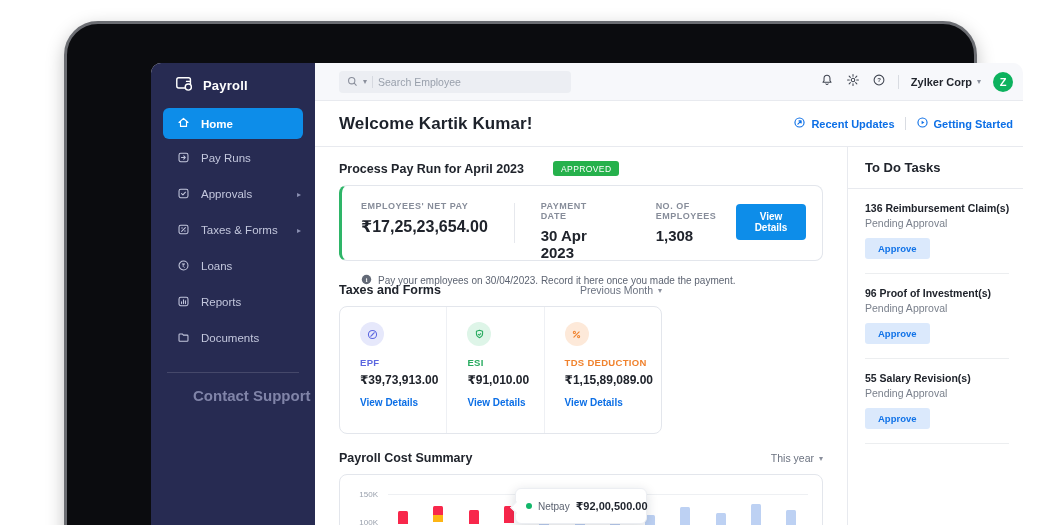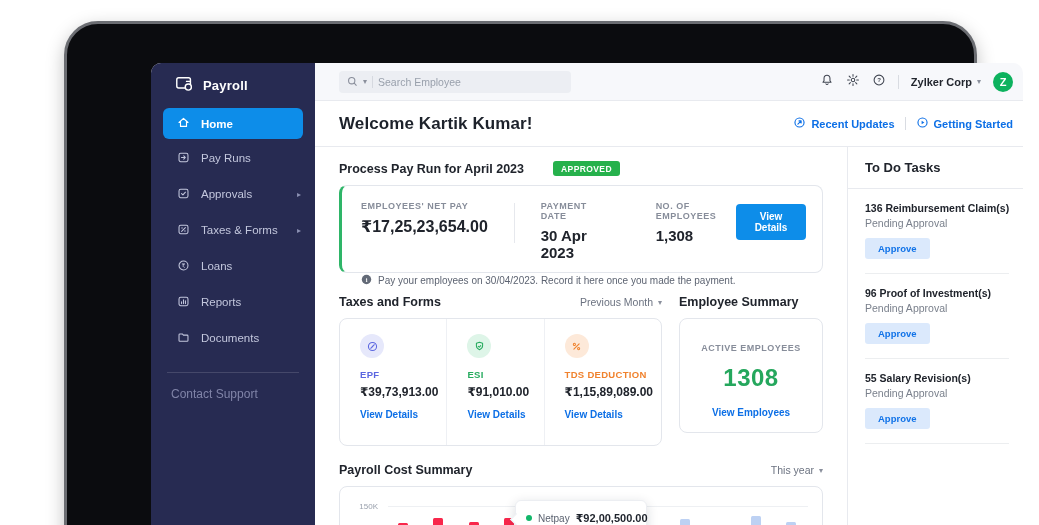--- a/index.html
+++ b/index.html
@@ -17,21 +17,21 @@
   .sidebar { width:164px; flex:0 0 164px; background:#272b52; color:#c3c7dd; display:flex; flex-direction:column; }
   .logo-row { display:flex; align-items:center; gap:9px; padding:11px 0 9px 24px; }
   .logo-row .app-title { color:#fff; font-size:13px; font-weight:bold; letter-spacing:.2px; }
   .nav-item { display:flex; align-items:center; gap:11px; height:36px; padding:0 14px 0 26px;
     font-size:11.5px; color:#c3c7dd; cursor:pointer; }
   .nav-item.active { background:#0d8de9; color:#fff; height:31px; margin:2px 12px 1px;
     padding:0 10px 0 14px; border-radius:6px; font-weight:bold; }
   .nav-item svg { flex:0 0 auto; }
   .submenu-arrow { margin-left:auto; font-size:8px; color:#8b90b3; font-family:"DejaVu Sans",sans-serif; }
   .side-divider { border-top:1px solid rgba(255,255,255,.14); margin:16px 16px 0; }
-  .contact { margin-top:14px; padding-left:20px; font-size:12px; color:#8084a8; }
+  .contact { margin-top:14px; padding-left:42px; font-size:15px; color:#8084a8;font-weight:bold; }
 
   
   .main { flex:1; display:flex; flex-direction:column; background:#fff; min-width:0; }
 
   .topbar { height:38px; flex:0 0 38px; background:#f7f8fb; border-bottom:1px solid #e8eaef;
     display:flex; align-items:center; padding:0 10px 0 24px; }
   .search { width:232px; height:22px; background:#eceef3; border-radius:4px; display:flex;
     align-items:center; padding:0 8px; gap:5px; }
   .search .vsep { width:1px; height:12px; background:#d6d9e0; }
   .search input { border:0; background:transparent; outline:none; font-size:10.5px; color:#5d6472;
@@ -50,27 +50,27 @@
   .hdr-links { margin-left:auto; display:flex; align-items:center; gap:10px; }
   .hdr-link { display:flex; align-items:center; gap:5px; color:#0c6fe6; font-size:11px; font-weight:bold; cursor:pointer; }
   .hl-vsep { width:1px; height:13px; background:#d9dce2; }
 
   .content { flex:1; display:flex; min-height:0; }
   .maincol { flex:1; padding:14px 24px 0; min-width:0; overflow:hidden; }
 
   .sec-head { display:flex; align-items:center;gap:20px; }
   .sec-title { font-size:12.5px; font-weight:bold; color:#20242c; }
   .sec-filter { margin-left:auto; font-size:10.5px; color:#6b7280; display:flex; align-items:center; gap:5px; cursor:pointer; }
-  .badge { background:#26b14c; color:#fff; font-size:8.5px; font-weight:bold; letter-spacing:.4px;
+  .badge { background:#26b14c; color:#fff; font-size:8.5px; font-weight:normal; letter-spacing:.4px;
     border-radius:3px; padding:2.5px 8px; margin-left:9px; }
 
   .card { background:#fff; border:1px solid #e3e6ec; border-radius:8px; }
 
   
-  .payrun-card { margin-top:9px; height:88px; border-left:3px solid #2eb568; padding:15px 16px 0 19px; position:relative; }
+  .payrun-card { margin-top:9px; height:76px; border-left:3px solid #2eb568; padding:15px 16px 0 19px; position:relative; }
   .pr-stats { display:flex; align-items:flex-start; }
   .stat .lbl { font-size:9px; letter-spacing:.5px; color:#878d9a; font-weight:bold; }
   .stat .val { margin-top:6px; font-size:16px; font-weight:bold; color:#20242c; }
   .stat2 .val, .stat3 .val { font-size:15px; }
   .pr-vsep { width:1px; height:40px; background:#e6e8ed; margin:2px 26px 0 26px; }
   .stat3 { margin-left:46px; }
   .pr-btn { margin-left:auto; background:#0d8de9; color:#fff; border:0; font-family:inherit;
     font-size:10px; font-weight:bold; padding:7px 11px; border-radius:4px; cursor:pointer; margin-top:3px; }
   .pr-note { display:flex; align-items:center; gap:6px; margin-top:13px; font-size:10px; color:#5d6472; }
 
@@ -324,30 +324,20 @@
                           <circle cx="10.6" cy="10.6" r="1.3"></circle>
                         </svg>
                 </div>
                 <div class="tax-lbl" style="color:#f0822d">TDS DEDUCTION</div>
                 <div class="tax-val">₹1,15,89,089.00</div>
                 <span class="link">View Details</span>
               </div>
             </div>
           </div>
 
-          <div class="emp-wrap">
-            <div class="sec-head">
-              <span class="sec-title">Employee Summary</span>
-            </div>
-            <div class="card emp-card">
-              <div class="emp-lbl">ACTIVE EMPLOYEES</div>
-              <div class="emp-count">1308</div>
-              <span class="link">View Employees</span>
-            </div>
-          </div>
         </div>
 
         <div class="chart-wrap">
           <div class="sec-head">
             <span class="sec-title">Payroll Cost Summary</span>
             <span class="sec-filter">
               <span>This year</span>
               <span class="caret">▾</span>
             </span>
           </div>

